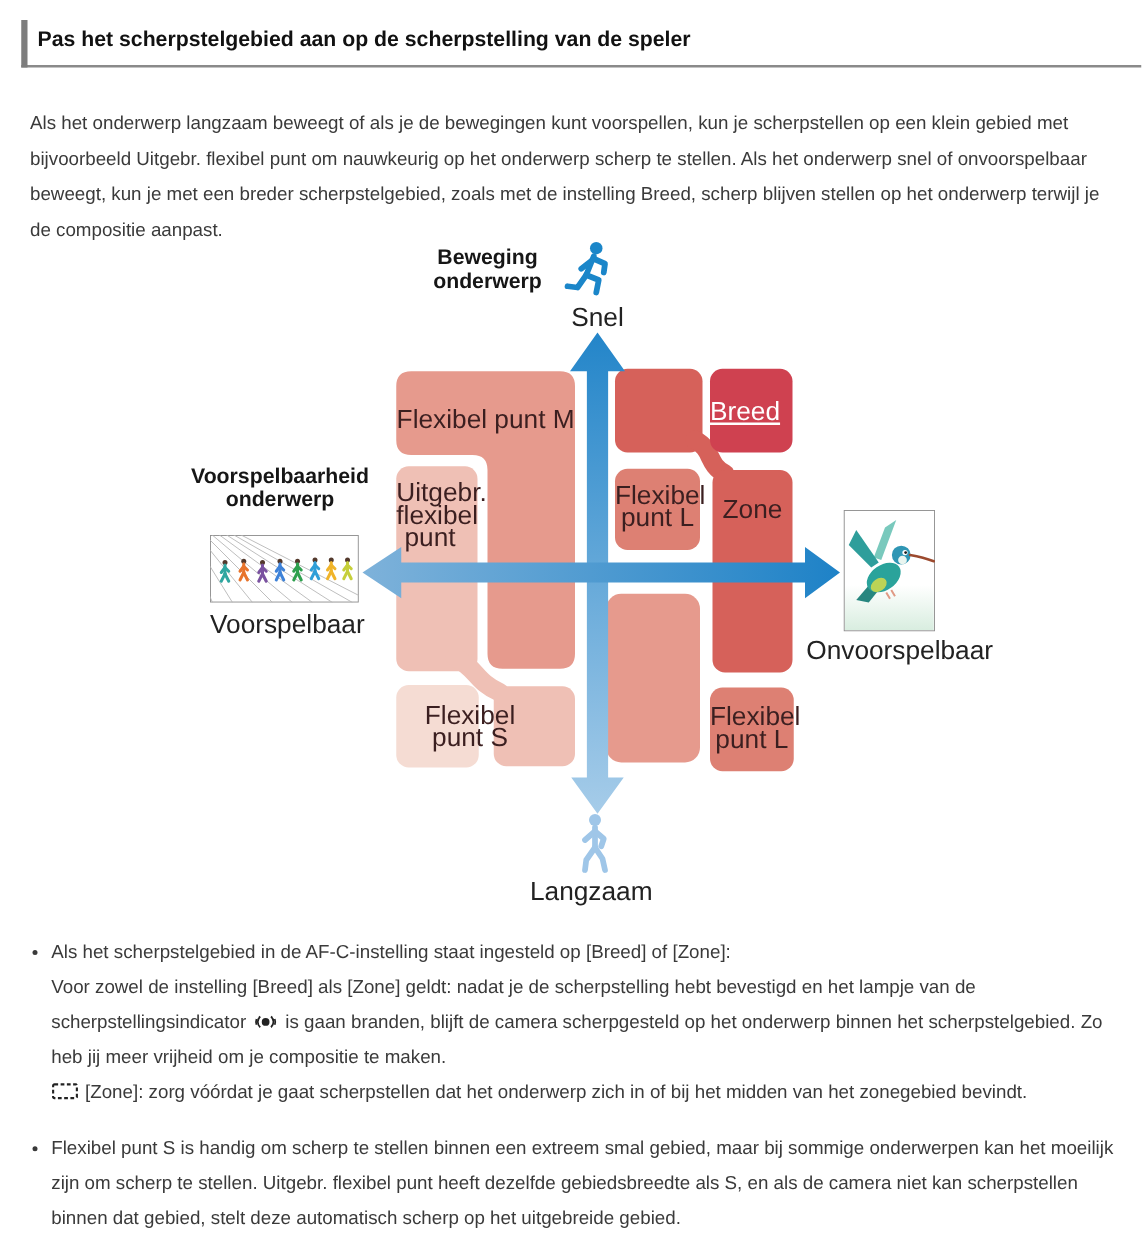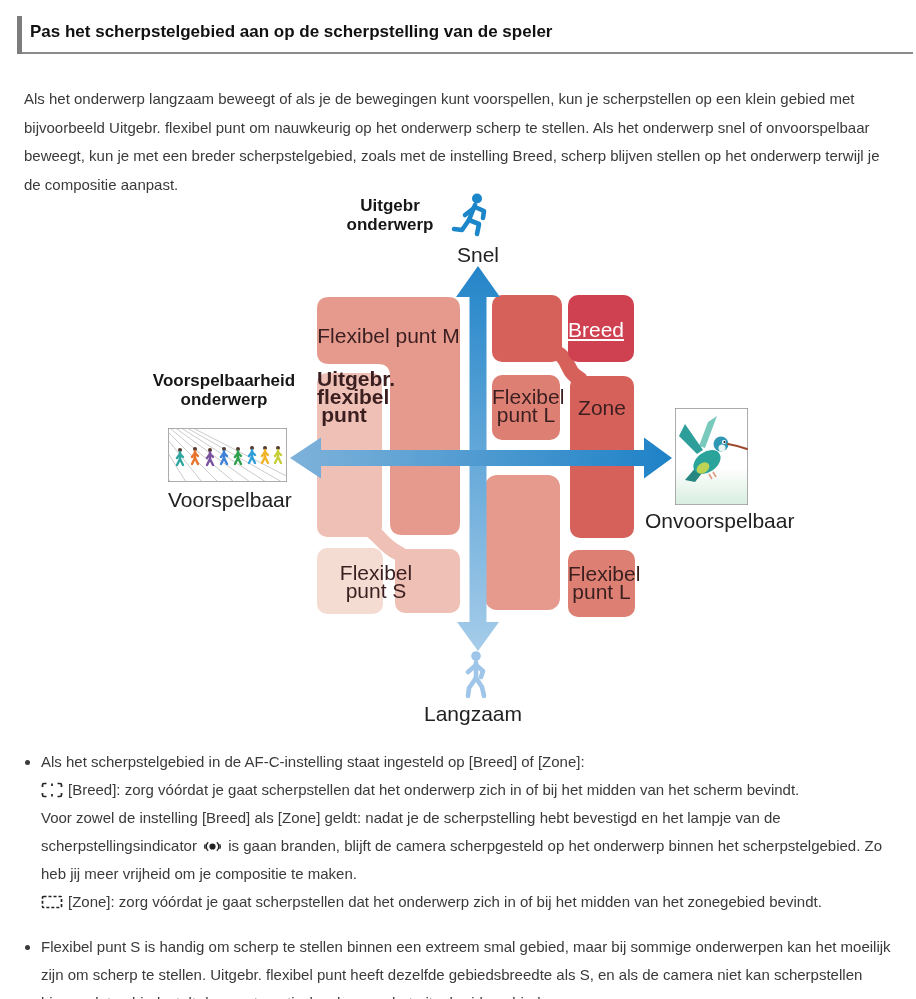--- a/index.html
+++ b/index.html
@@ -206,52 +206,40 @@
           <circle cx="38" cy="22" r="7.5" fill="#2f96b4"></circle>
           <circle cx="39" cy="26" r="3.5" fill="#e9f5f0"></circle>
           <circle cx="41" cy="20" r="2.1" fill="#ffffff"></circle>
           <circle cx="41.5" cy="20" r="1.1" fill="#1a1a1a"></circle>
           <path d="M 45 22 Q 56 24 64 27" stroke="#9c4a2e" stroke-width="2" fill="none" stroke-linecap="round"></path>
           <path d="M 26 52 L 29 57 M 30 50 L 33 55" stroke="#e09a85" stroke-width="1.6"></path>
         </g>
       </svg>
     </svg>
 
-    <div class="dlabel boldlab" style="left:332px;top:11px;width:116px;">Uitgebr onderwerp</div>
+    <div class="dlabel boldlab" style="left:332px;top:11px;width:116px;">Beweging onderwerp</div>
     <div class="dlabel axis" style="left:438px;top:61px;width:80px;">Snel</div>
     <div class="dlabel axis" style="left:423px;top:520px;width:100px;">Langzaam</div>
     <div class="dlabel boldlab" style="left:145px;top:186px;width:158px;">Voorspelbaarheid onderwerp</div>
     <div class="dlabel axis" style="left:168px;top:306px;width:119px;">Voorspelbaar</div>
     <div class="dlabel axis" style="left:645px;top:327px;width:134px;">Onvoorspelbaar</div>
 
     <div class="dlabel" style="left:317px;top:142px;width:143px;">Flexibel punt M</div>
-    <div class="dlabel" style="left:317px;top:185px;width:54px;font-weight:bold;">Uitgebr. flexibel punt</div>
+    <div class="dlabel" style="left:317px;top:201px;width:54px;">Uitgebr. flexibel punt</div>
     <div class="dlabel" style="left:332px;top:379px;width:88px;">Flexibel punt S</div>
     <div class="dlabel" style="left:492px;top:203px;width:68px;">Flexibel punt L</div>
     <div class="dlabel white" style="left:568px;top:136px;width:46px;text-decoration:underline;">Breed</div>
     <div class="dlabel" style="left:570px;top:214px;width:64px;">Zone</div>
     <div class="dlabel" style="left:568px;top:380px;width:67px;">Flexibel punt L</div>
   </div>
 
   <div id="notes">
     <ul>
       <li>
         <div>Als het scherpstelgebied in de AF-C-instelling staat ingesteld op [Breed] of [Zone]:</div>
-        <div>
-          <svg class="inline-icon" width="22" height="16" viewBox="0 0 22 16">
-            <g fill="none" stroke="currentColor" stroke-width="1.7">
-              <path d="M 1.5 5 V 3 Q 1.5 1.5 3 1.5 H 5.5"></path>
-              <path d="M 16.5 1.5 H 19 Q 20.5 1.5 20.5 3 V 5"></path>
-              <path d="M 1.5 11 V 13 Q 1.5 14.5 3 14.5 H 5.5"></path>
-              <path d="M 16.5 14.5 H 19 Q 20.5 14.5 20.5 13 V 11"></path>
-              <path d="M 11 1.5 V 4"></path>
-              <path d="M 11 14.5 V 12"></path>
-            </g>
-          </svg><span>[Breed]: zorg vóórdat je gaat scherpstellen dat het onderwerp zich in of bij het midden van het scherm bevindt.</span>
-        </div>
         <div>
           <span>Voor zowel de instelling [Breed] als [Zone] geldt: nadat je de scherpstelling hebt bevestigd en het lampje van de scherpstellingsindicator</span>
           <svg class="inline-icon mid" width="19" height="15" viewBox="0 0 19 15">
             <circle cx="9.5" cy="7.5" r="3.1" fill="currentColor"></circle>
             <g fill="none" stroke="currentColor" stroke-width="1.4">
               <path d="M 5.2 3.2 A 5.7 5.7 0 0 0 5.2 11.8"></path>
               <path d="M 13.8 3.2 A 5.7 5.7 0 0 1 13.8 11.8"></path>
               <path d="M 2.2 5.2 A 6.8 6.8 0 0 0 2.2 9.8"></path>
               <path d="M 16.8 5.2 A 6.8 6.8 0 0 1 16.8 9.8"></path>
             </g>

